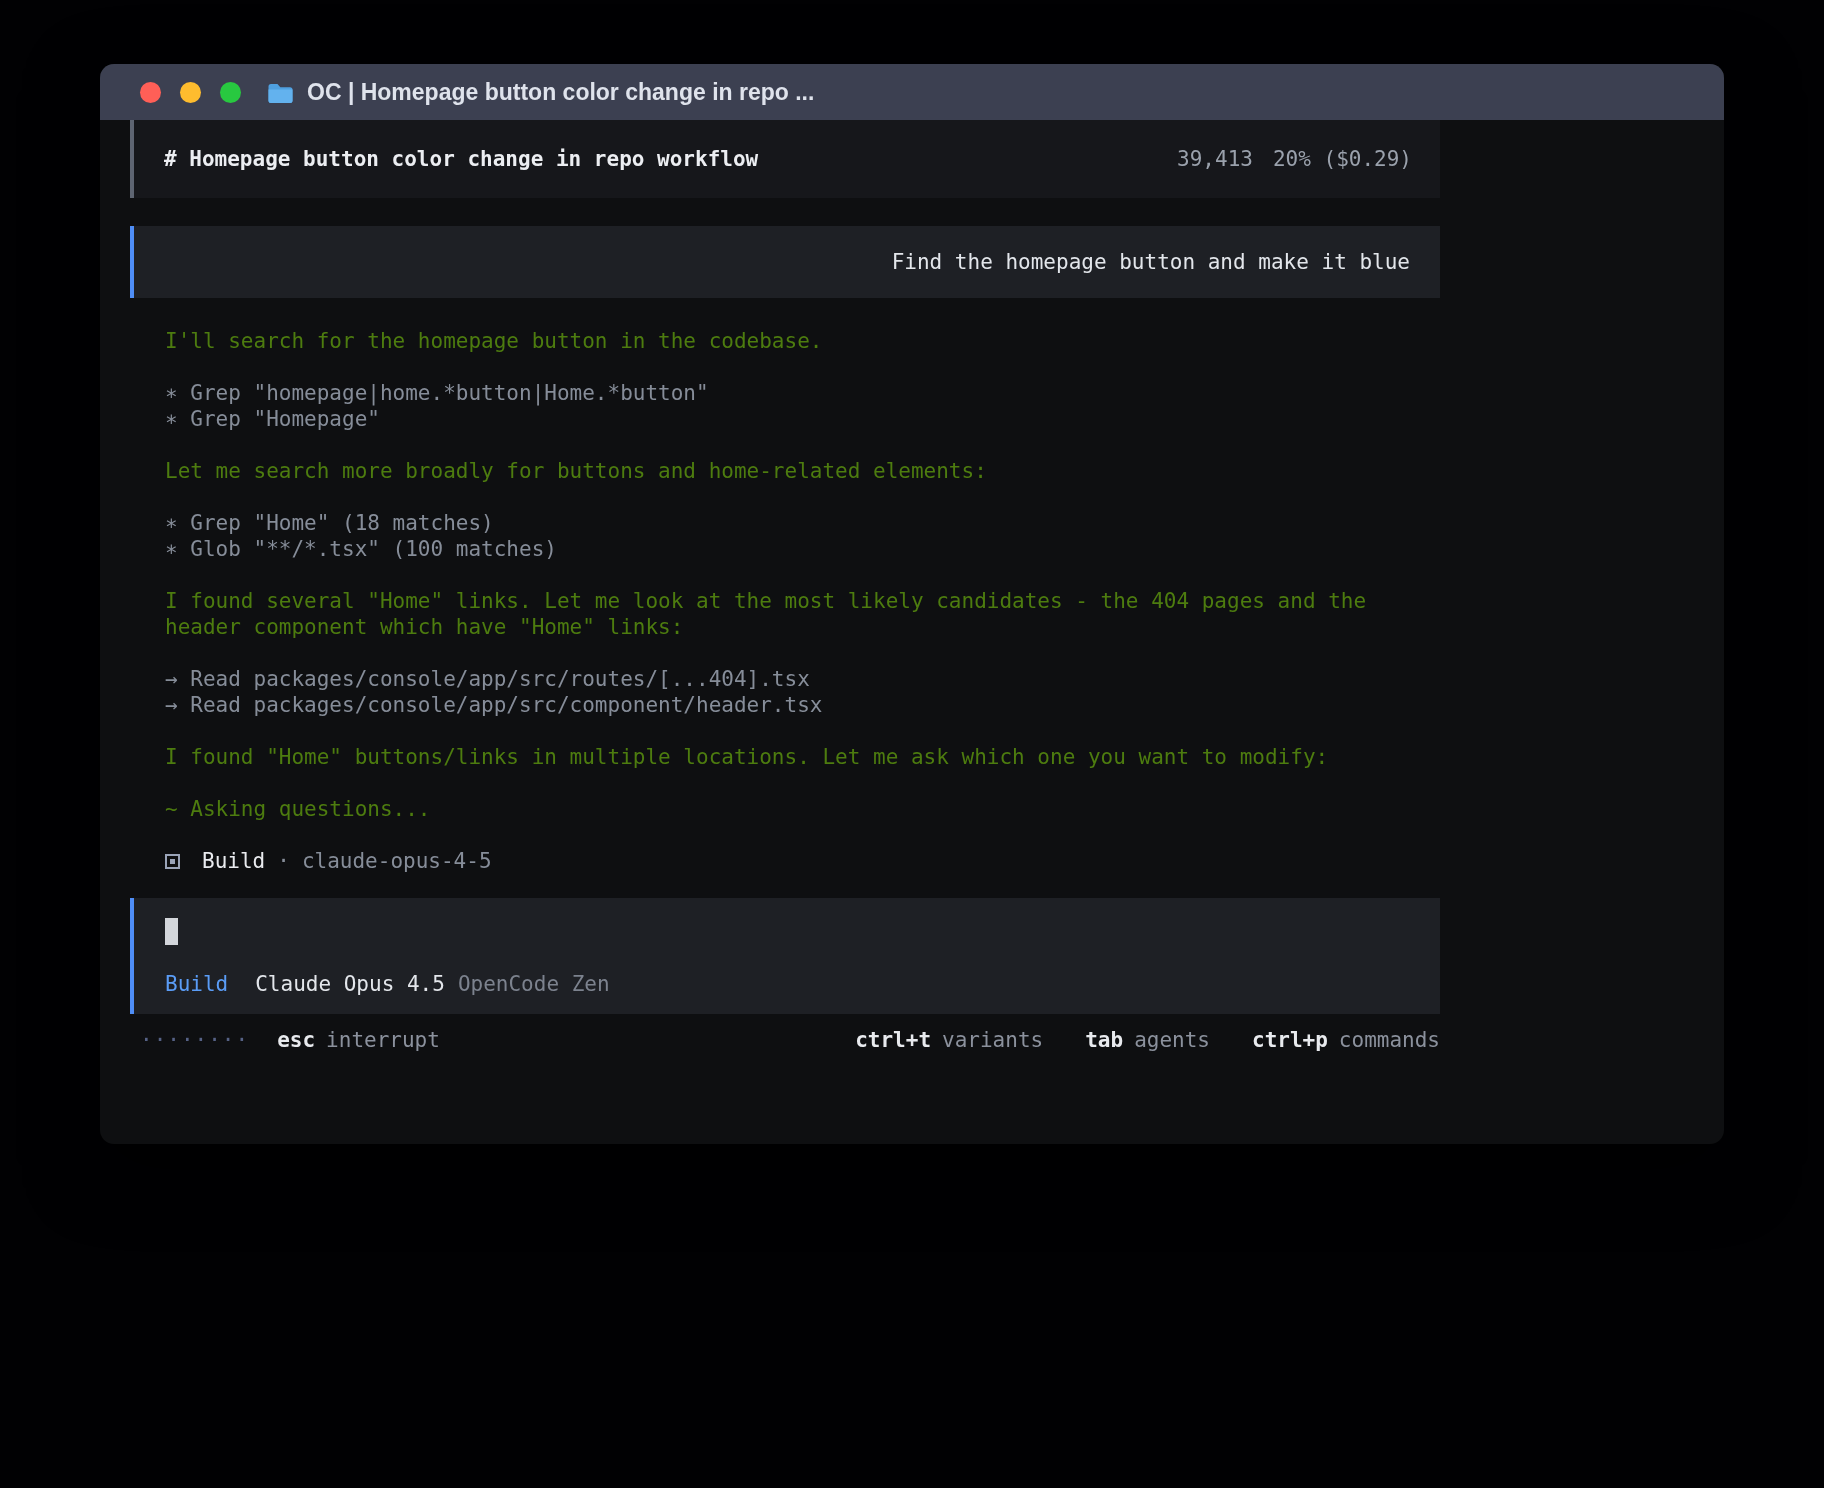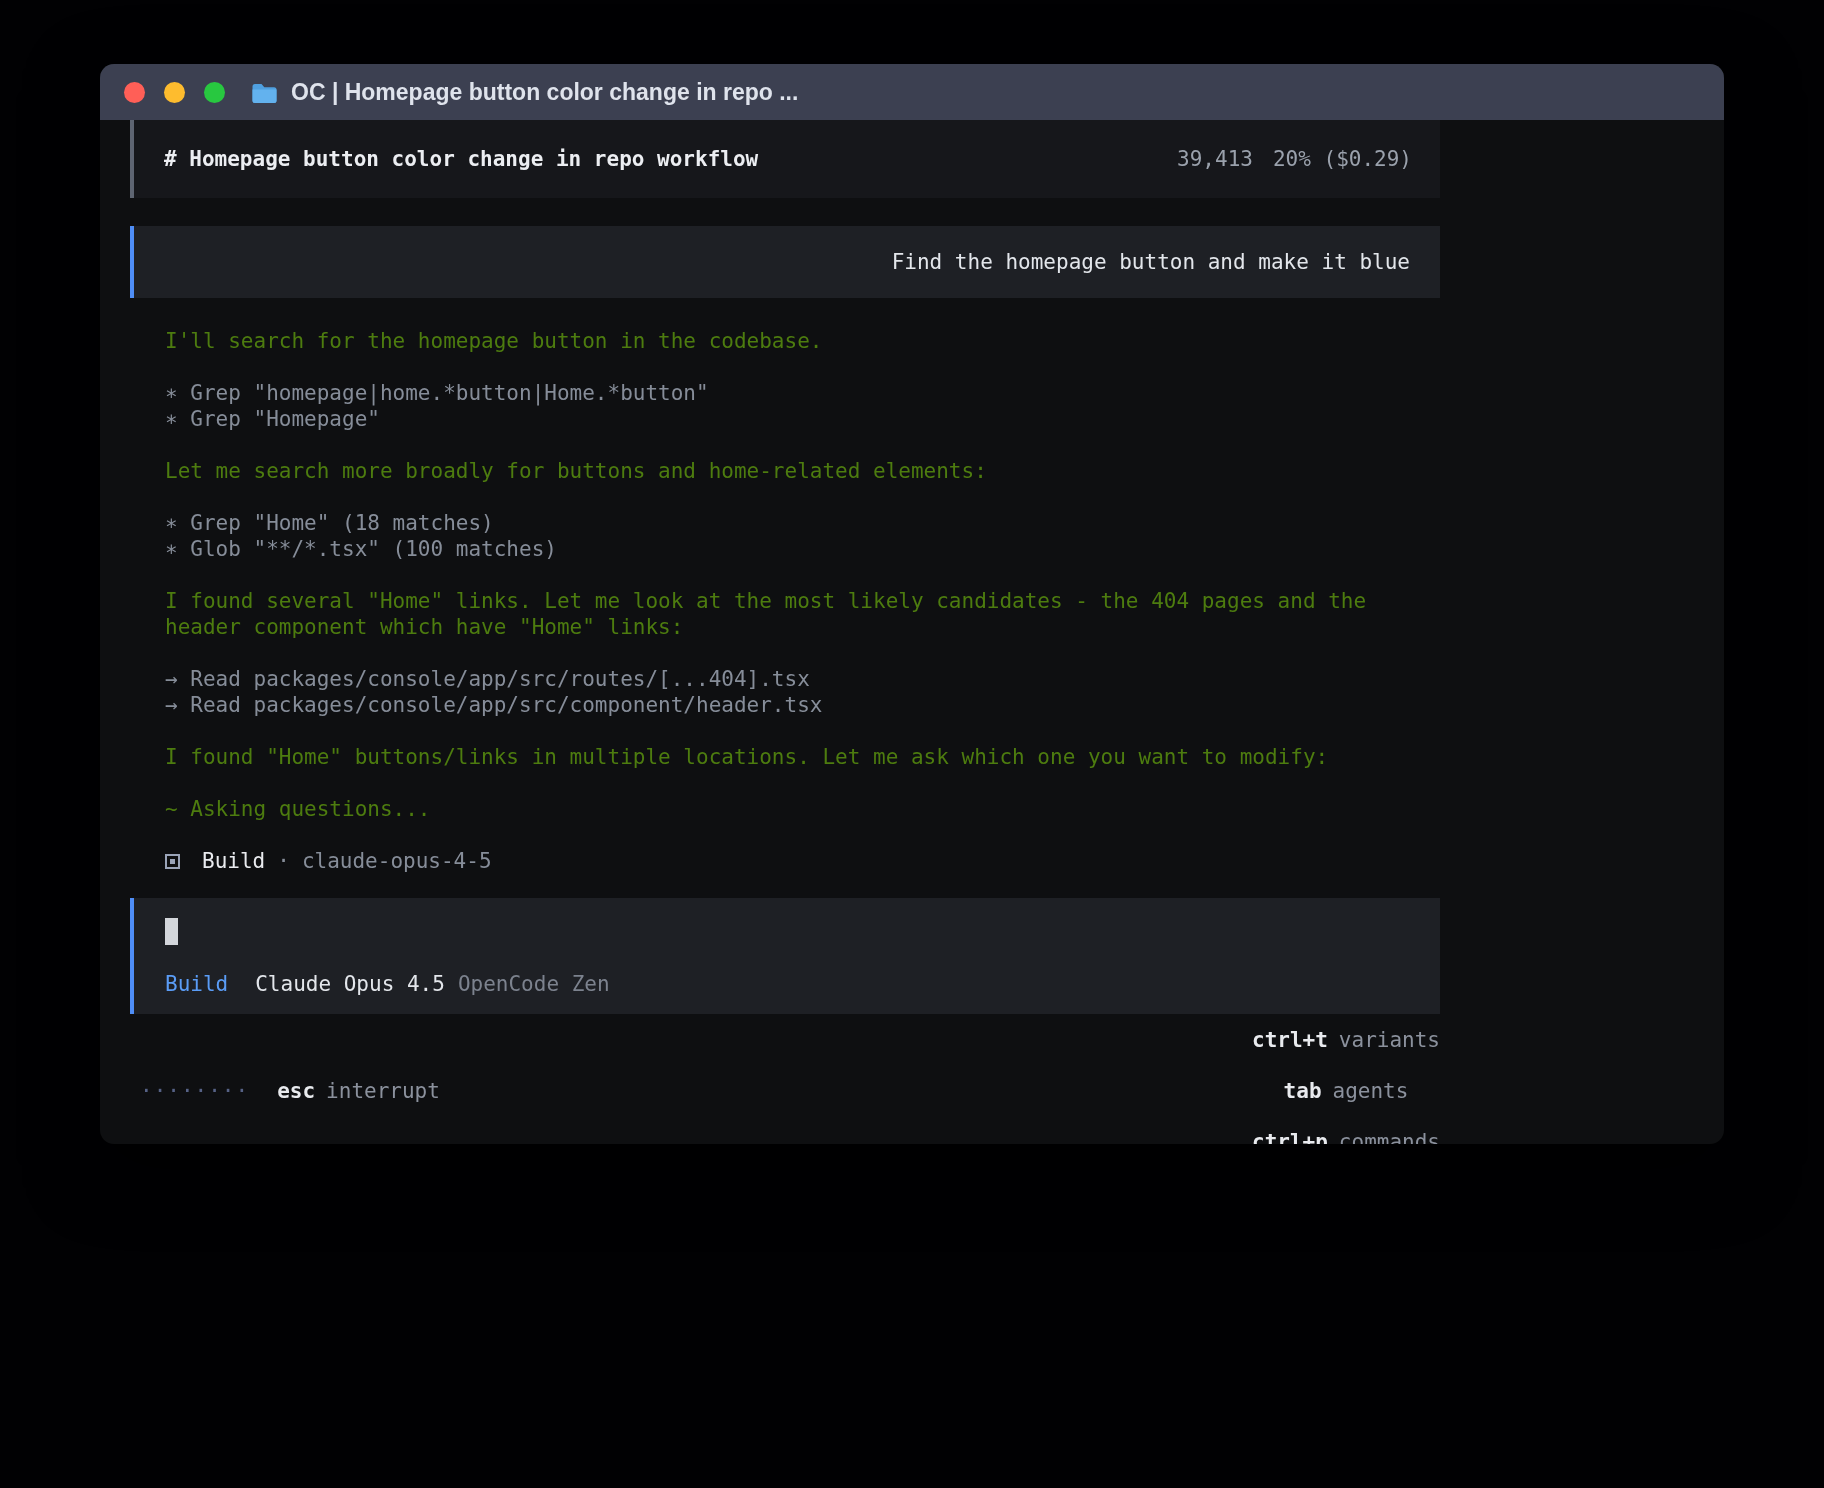--- a/index.html
+++ b/index.html
@@ -15,21 +15,21 @@
     overflow: hidden;
     box-shadow: 0 24px 70px rgba(0,0,0,0.7);
   }
 
   
   .titlebar {
     height: 56px;
     background: #3c4051;
     display: flex;
     align-items: center;
-    padding: 0 16px;
+    padding: 0 32px;
   }
   .traffic { display: flex; align-items: center; gap: 19px; padding-left: 8px; }
   .light { width: 21px; height: 21px; border-radius: 50%; }
   .folder-wrap { margin-left: 26px; display: flex; align-items: center; }
   .tb-title {
     margin-left: 13px;
     font-family: "Liberation Sans", sans-serif;
     font-weight: bold;
     font-size: 23px;
     color: #dfe3ec;
@@ -120,21 +120,21 @@
     margin-top: 14px;
     display: flex;
     align-items: center;
     justify-content: space-between;
   }
   .status-left { display: flex; align-items: center; padding-left: 10px; }
   .spinner { color: #566286; letter-spacing: 1px; white-space: pre; }
   .key { font-weight: bold; color: #e8eaee; white-space: pre; }
   .key-label { color: #8b919d; margin-left: 11px; white-space: pre; }
   .esc-key { margin-left: 28px; }
-  .status-right { display: flex; align-items: center; gap: 27px; flex-direction: column; }
+  .status-right { display: flex; align-items: center; gap: 42px; }
   .shortcut { display: flex; align-items: baseline; }
 </style>
 </head>
 <body>
 
 <div class="window">
 
   <div class="titlebar">
     <div class="traffic">
       <div class="light" style="background:#ff5f57"></div>

